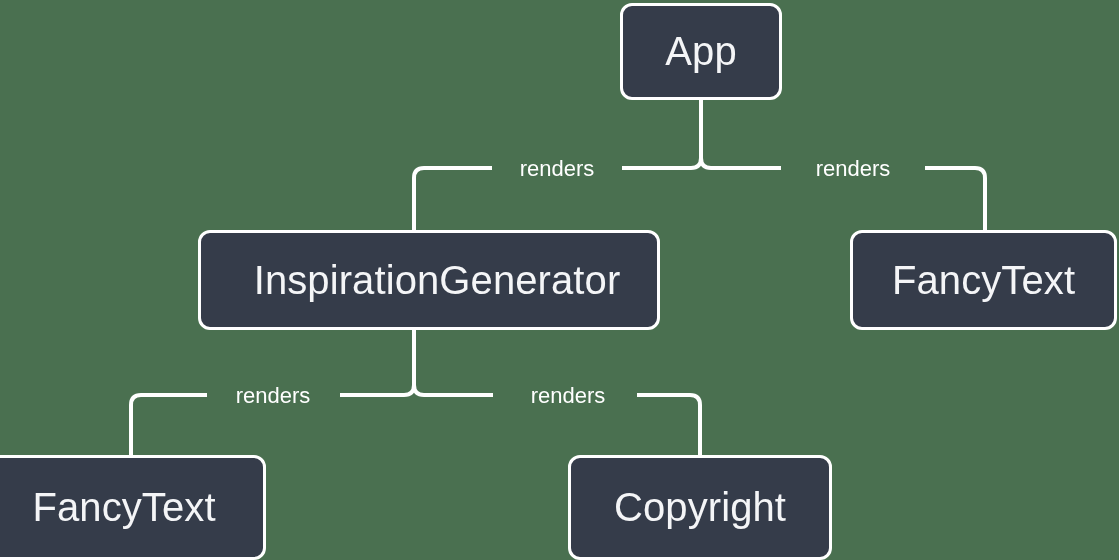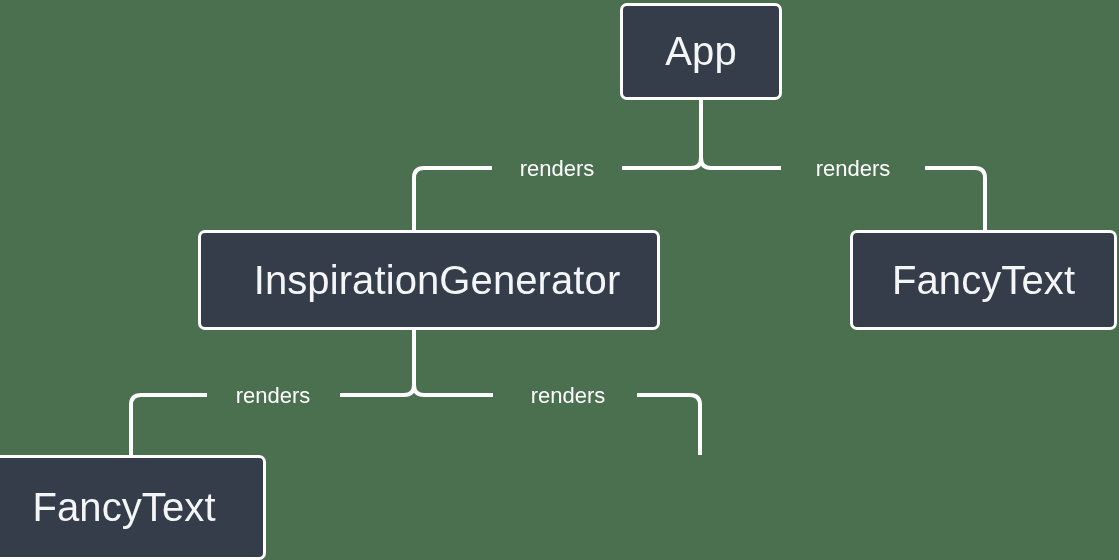--- a/index.html
+++ b/index.html
@@ -23,21 +23,21 @@
     left: 0;
     top: 0;
     width: 1119px;
     height: 560px;
   }
   .node {
     position: absolute;
     box-sizing: border-box;
     background: #353c4a;
     border: 3px solid #ffffff;
-    border-radius: 7px;
+    border-radius: 12px;
     display: flex;
     align-items: center;
     justify-content: center;
     color: #f4f5f7;
     font-size: 40px;
     font-weight: 400;
     letter-spacing: 0.1px;
     white-space: nowrap;
     z-index: 2;
   }
@@ -87,20 +87,23 @@
   </div>
 
   <div class="node" id="node-fancytext-right" style="left:850px; top:230px; width:267px; height:100px;">
     <span>FancyText</span>
   </div>
 
   <div class="node" id="node-fancytext-bottom" style="left:-18px; top:455px; width:284px; height:105px;">
     <span>FancyText</span>
   </div>
 
+  <div class="node" id="node-copyright" style="left:568px; top:455px; width:264px; height:105px;">
+    <span>Copyright</span>
+  </div>
 
   <div class="edge-label" style="left:557px; top:169px;">renders</div>
 
   <div class="edge-label" style="left:853px; top:169px;">renders</div>
 
   <div class="edge-label" style="left:273px; top:396px;">renders</div>
 
   <div class="edge-label" style="left:568px; top:396px;">renders</div>
 
 </div>

